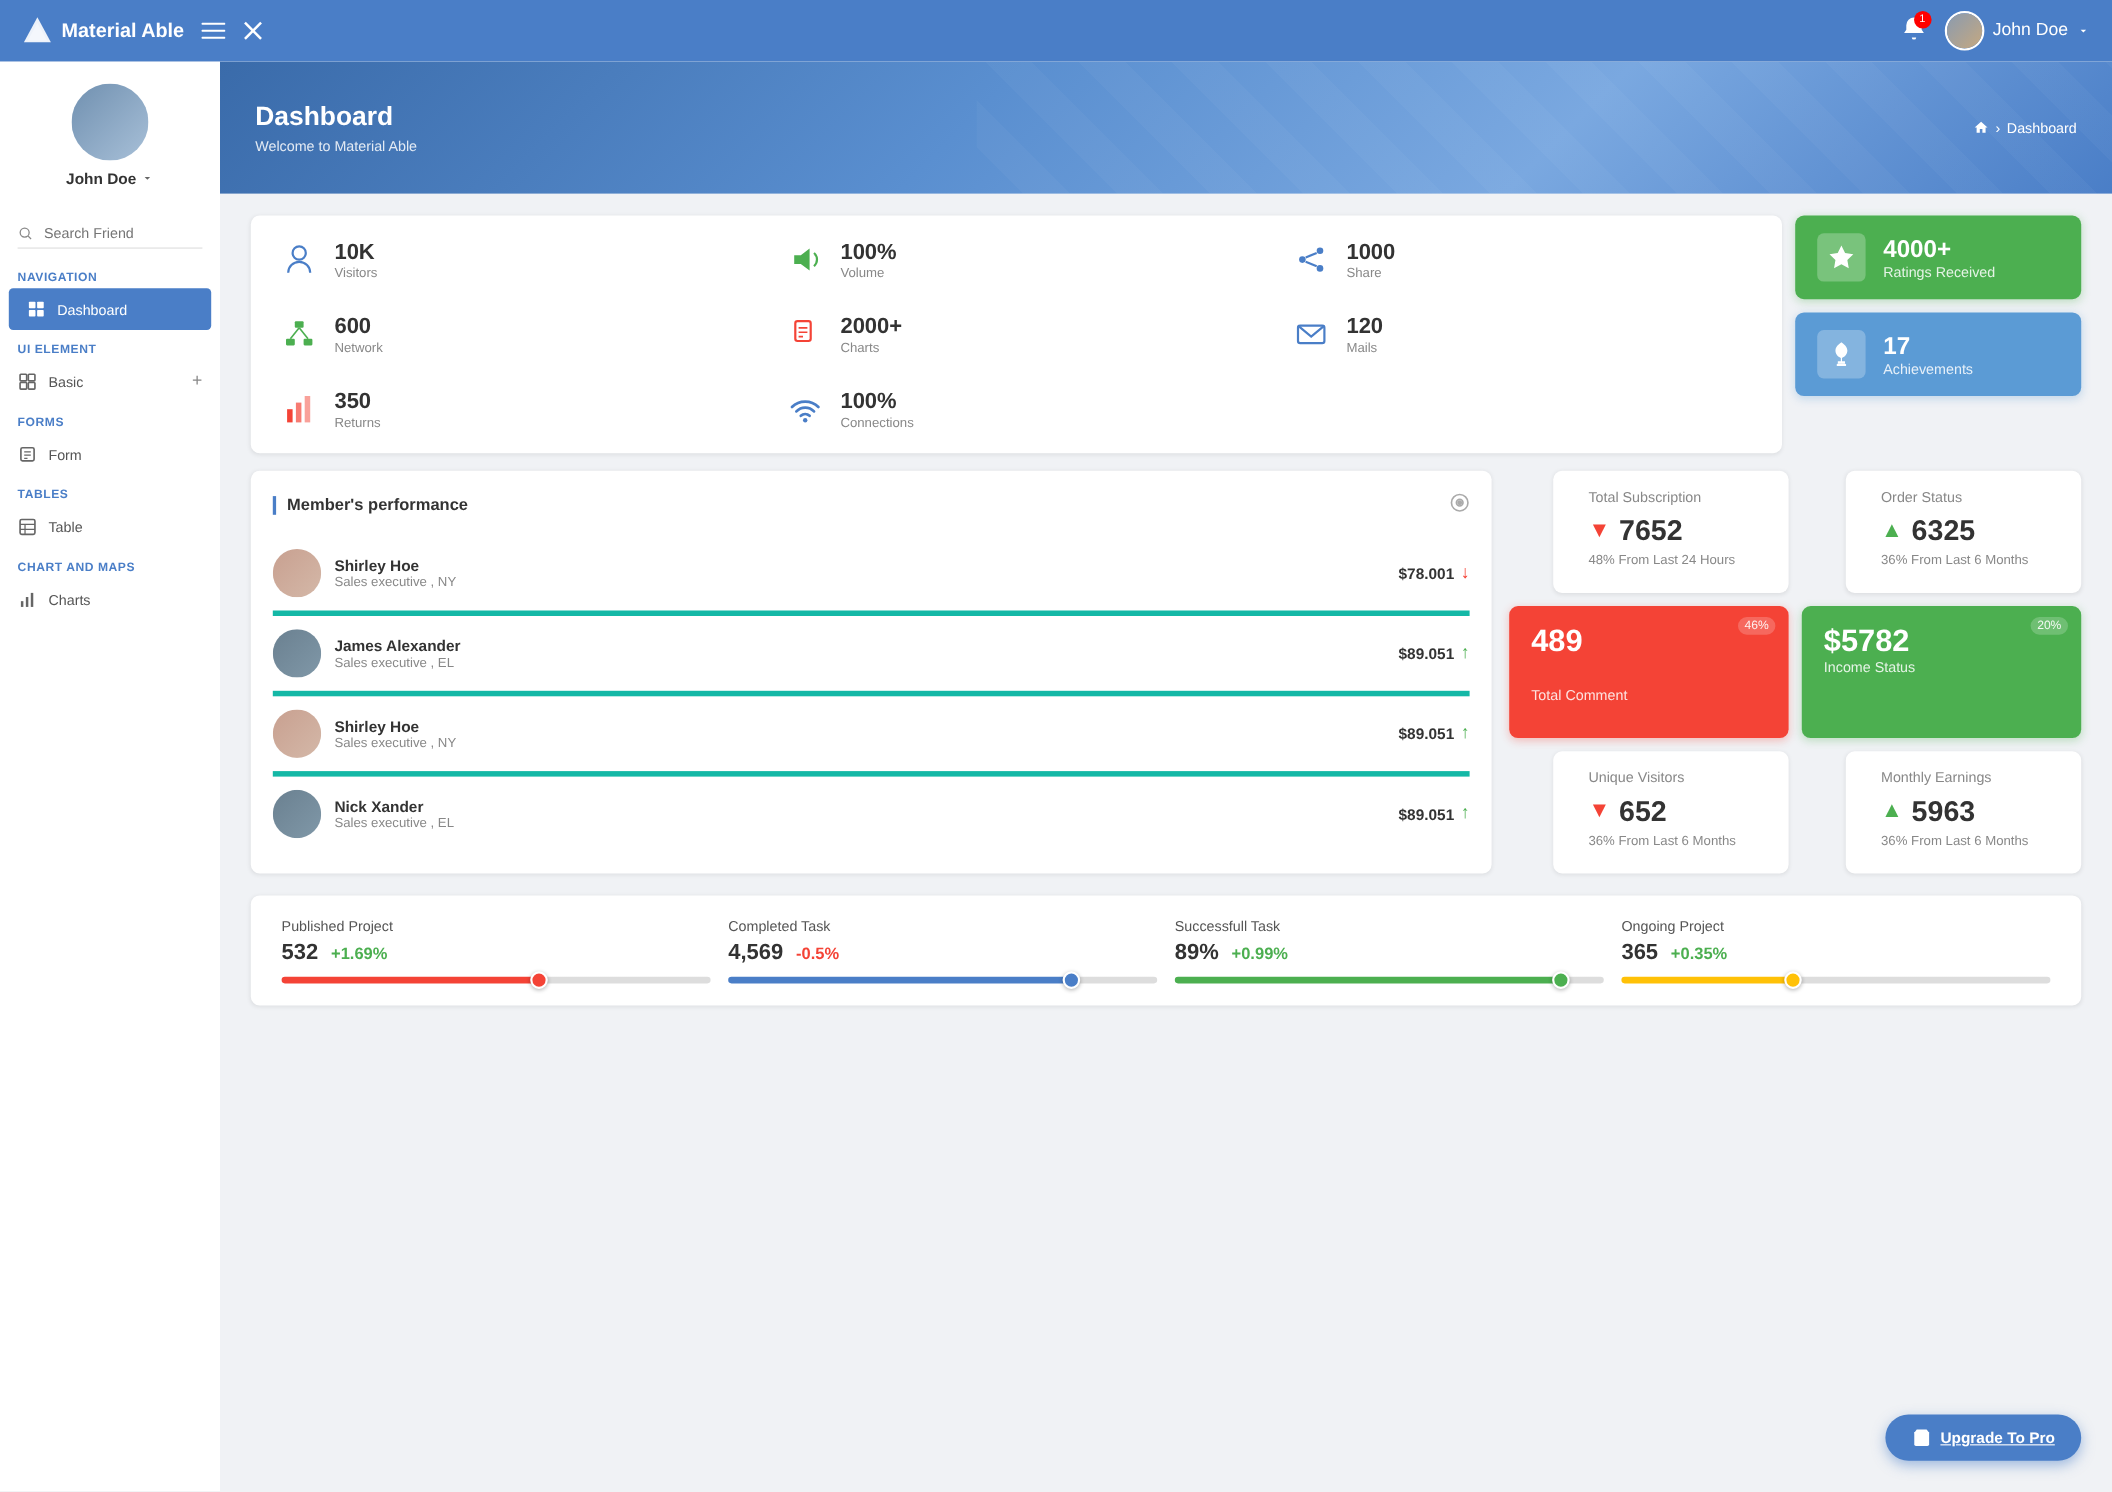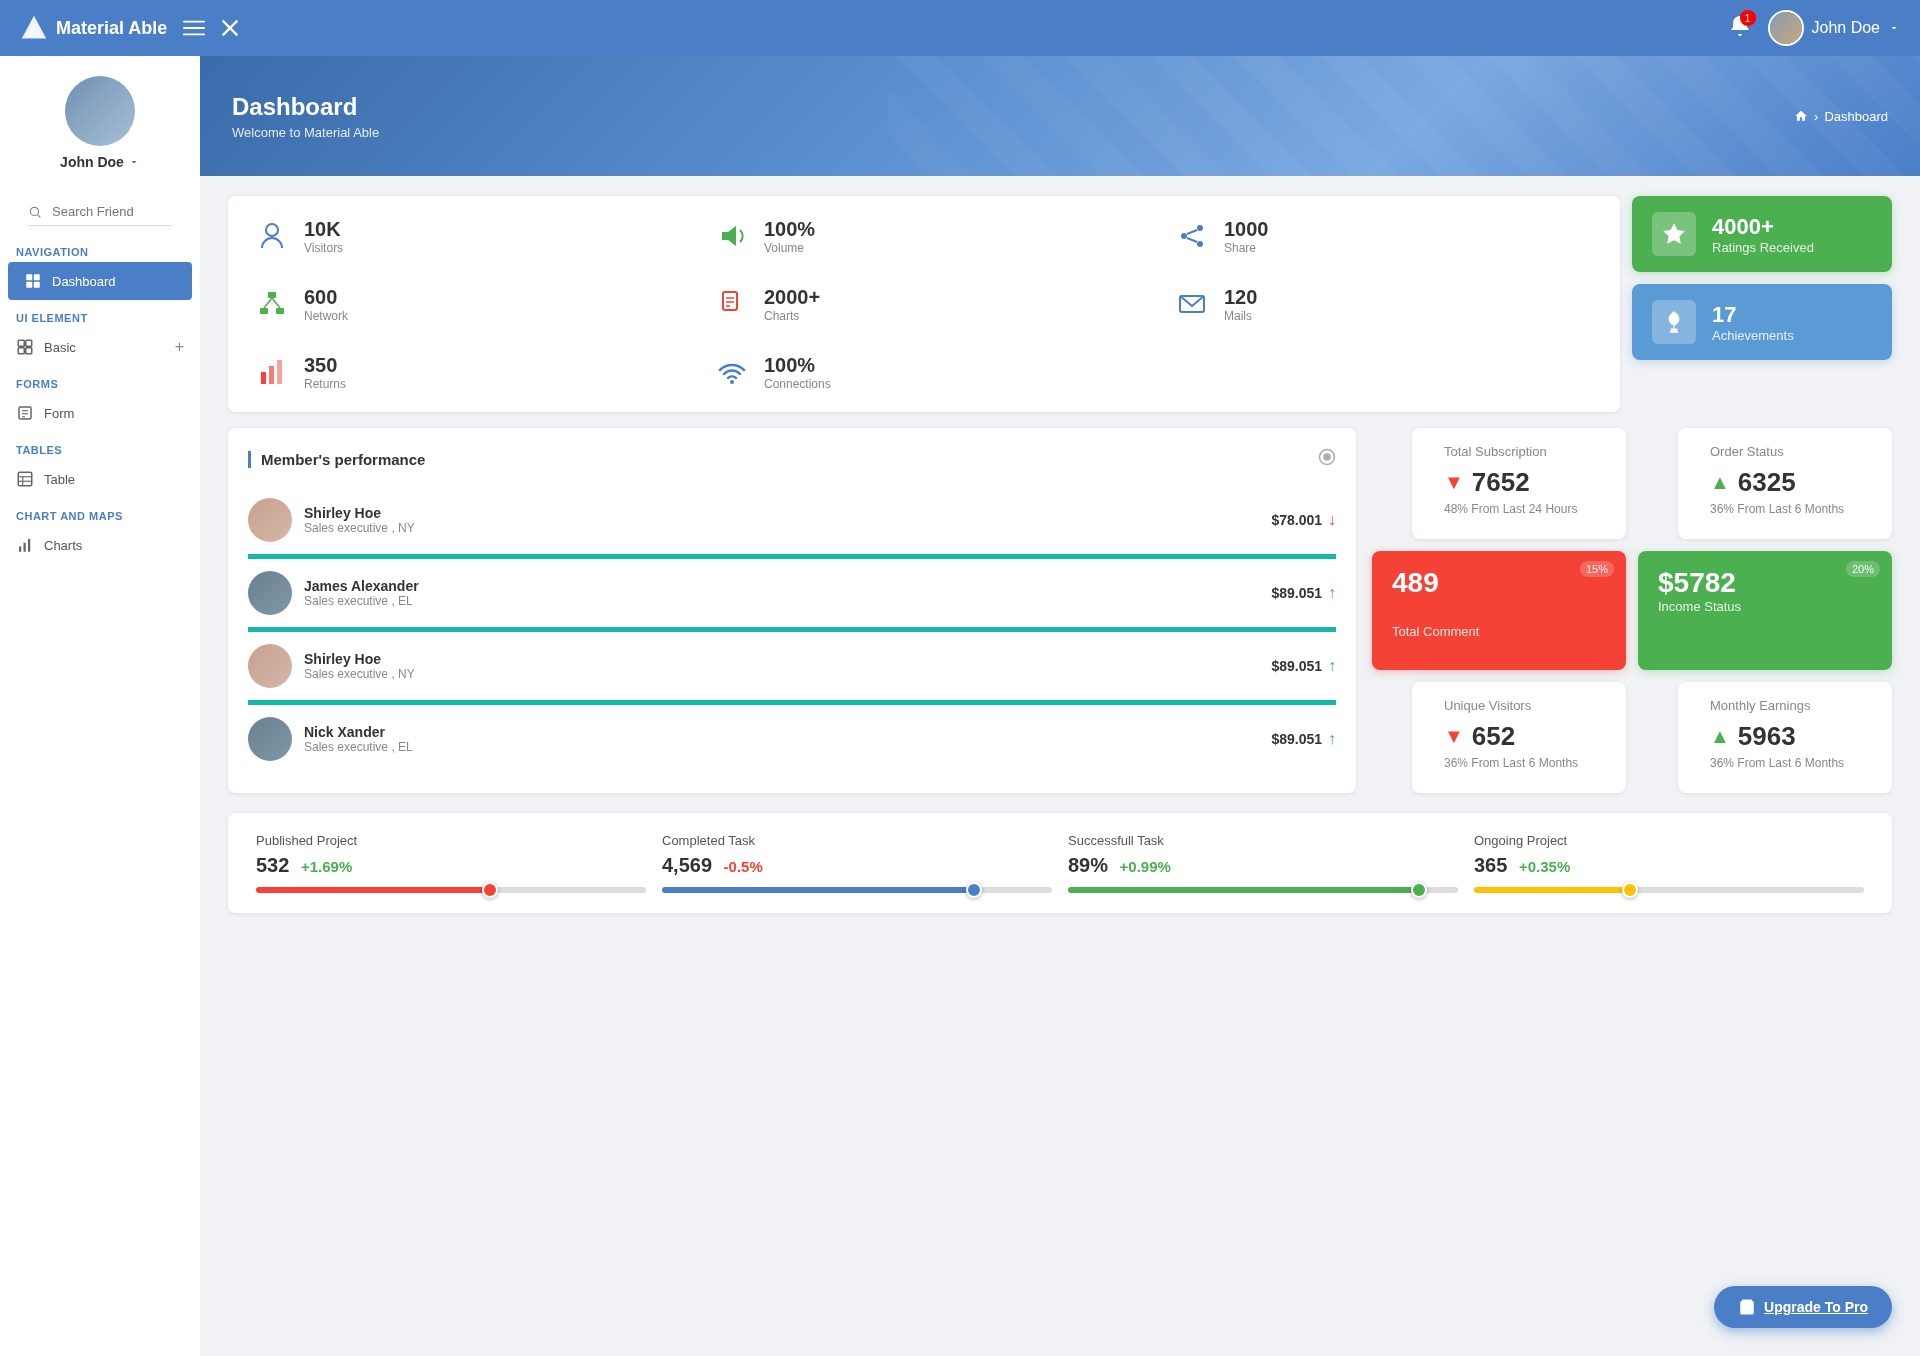--- a/index.html
+++ b/index.html
@@ -39,21 +39,21 @@
       flex-direction: column;
       overflow-y: auto;
       flex-shrink: 0;
       padding-bottom: 20px;
     }
     .sidebar-user { padding: 20px 16px; text-align: center; background: white; }
     .sidebar-avatar { width: 70px; height: 70px; border-radius: 50%; margin: 0 auto 8px; background: linear-gradient(135deg, #5d7fa8, #8aacce); overflow: hidden; display: flex; align-items: center; justify-content: center; }
     .sidebar-avatar div { width: 100%; height: 100%; background: linear-gradient(135deg, #7090b0, #a8c0d8); }
     .sidebar-username { font-size: 14px; font-weight: 600; color: #333; display: flex; align-items: center; justify-content: center; gap: 4px; }
     .sidebar-username svg { width: 12px; height: 12px; fill: #666; }
-    .search-box { padding: 8px 28px; }
+    .search-box { padding: 8px 16px; }
     .search-box input { width: 100%; border: none; border-bottom: 1px solid #ddd; padding: 6px 8px 6px 24px; font-size: 13px; background: transparent; outline: none; color: #555; }
     .search-wrapper { position: relative; }
     .search-wrapper svg { position: absolute; left: 0; top: 50%; transform: translateY(-50%); width: 14px; height: 14px; fill: #888; }
     .sidebar-section-label { padding: 12px 16px 4px; font-size: 11px; color: #4a7ec7; font-weight: 600; text-transform: uppercase; letter-spacing: 0.5px; }
     .sidebar-item { display: flex; align-items: center; gap: 10px; padding: 10px 16px; font-size: 13px; color: #555; cursor: pointer; }
     .sidebar-item.active { background: #4a7ec7; color: white; border-radius: 4px; margin: 0 8px; }
     .sidebar-item.active svg { fill: white; }
     .sidebar-item svg { width: 18px; height: 18px; fill: #666; }
     .sidebar-item-label { flex: 1; }
     .sidebar-item-plus { margin-left: auto; font-size: 16px; color: #888; }
@@ -524,21 +524,21 @@
             <div class="stat-box-sub">48% From Last 24 Hours</div>
           </div>
 
           <div class="stat-box">
             <div class="stat-box-title">Order Status</div>
             <div class="stat-box-value"><span class="up-arrow">▲</span> 6325</div>
             <div class="stat-box-sub">36% From Last 6 Months</div>
           </div>
 
           <div class="stat-box-red">
-            <span class="badge-pct">15%</span>
+            <span class="badge-pct">46%</span>
             <div class="stat-box-value">489</div>
             <div class="stat-box-title">Total Comment</div>
           </div>
 
           <div class="stat-box-green">
             <span class="badge-pct">20%</span>
             <div class="stat-box-value">$5782</div>
             <div class="stat-box-title">Income Status</div>
           </div>
 

